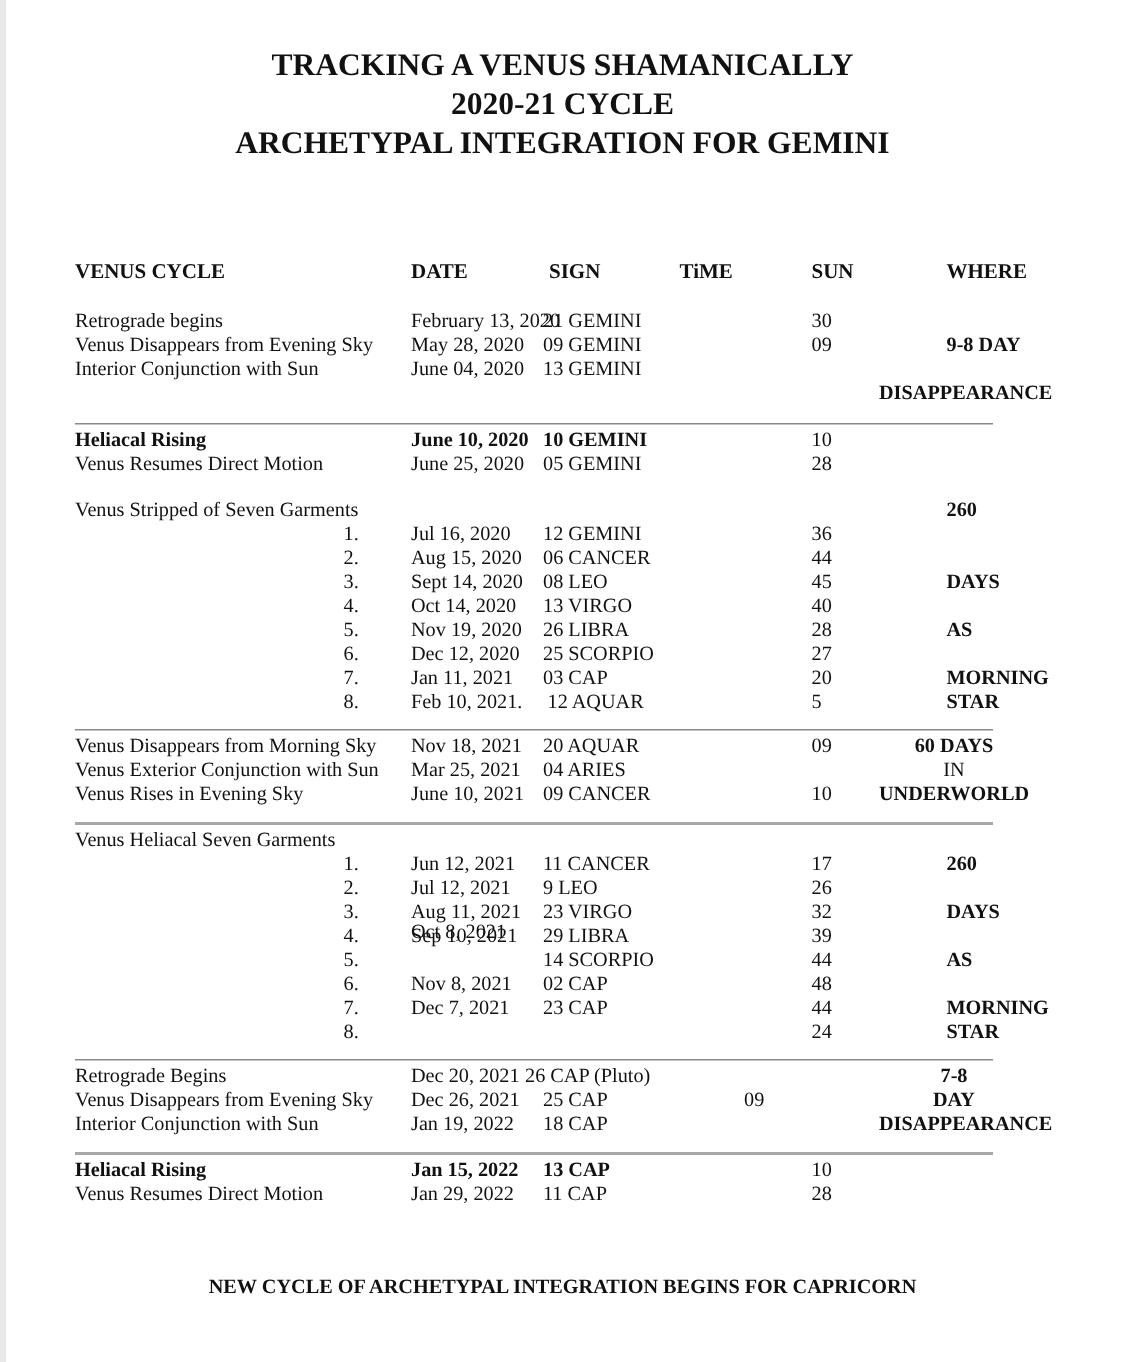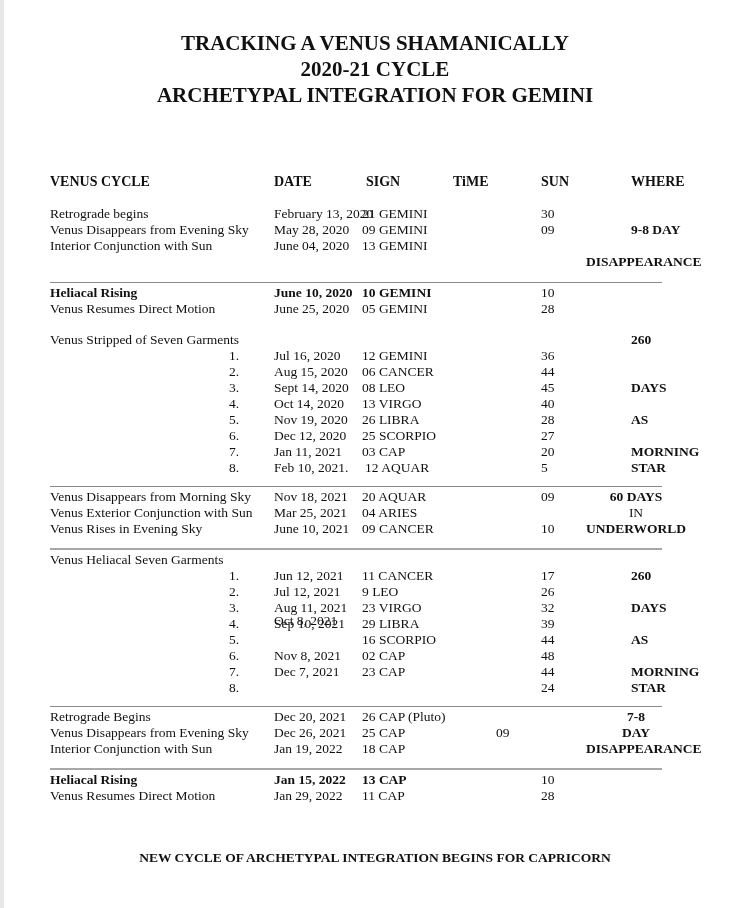--- a/index.html
+++ b/index.html
@@ -186,21 +186,21 @@
   </div>
   <div>
     <span class="t" style="left:229px;top:616px">4.</span>
     <span class="t" style="left:274px;top:616px">Sep 10, 2021</span>
     <span class="t" style="left:362px;top:616px">29 LIBRA</span>
     <span class="t" style="left:541px;top:616px">39</span>
   </div>
   <div>
     <span class="t" style="left:229px;top:632px">5.</span>
     <span class="t" style="left:274px;top:613px">Oct 8, 2021</span>
-    <span class="t" style="left:362px;top:632px">16 SCORPIO</span>
+    <span class="t" style="left:362px;top:632px">14 SCORPIO</span>
     <span class="t" style="left:541px;top:632px">44</span>
   </div>
   <div>
     <span class="t" style="left:229px;top:648px">6.</span>
     <span class="t" style="left:274px;top:648px">Nov 8, 2021</span>
     <span class="t" style="left:362px;top:648px">02 CAP</span>
     <span class="t" style="left:541px;top:648px">48</span>
   </div>
   <div>
     <span class="t" style="left:229px;top:664px">7.</span>
@@ -219,21 +219,21 @@
   <span class="t b" style="left:631px;top:664px">MORNING</span>
   <span class="t b" style="left:631px;top:680px">STAR</span>
 </div>
 
 <div class="rule" style="top:706px"></div>
 
 <div>
   <div>
     <span class="t" style="left:50px;top:709px">Retrograde Begins</span>
     <span class="t" style="left:274px;top:709px">Dec 20, 2021</span>
-    <span class="t" style="left:362px;top:709px">26 CAP (Pluto)</span>
+    <span class="t" style="left:350px;top:709px">26 CAP (Pluto)</span>
   </div>
   <div>
     <span class="t" style="left:50px;top:725px">Venus Disappears from Evening Sky</span>
     <span class="t" style="left:274px;top:725px">Dec 26, 2021</span>
     <span class="t" style="left:362px;top:725px">25 CAP</span>
     <span class="t" style="left:496px;top:725px">09</span>
   </div>
   <div>
     <span class="t" style="left:50px;top:741px">Interior Conjunction with Sun</span>
     <span class="t" style="left:274px;top:741px">Jan 19, 2022</span>

